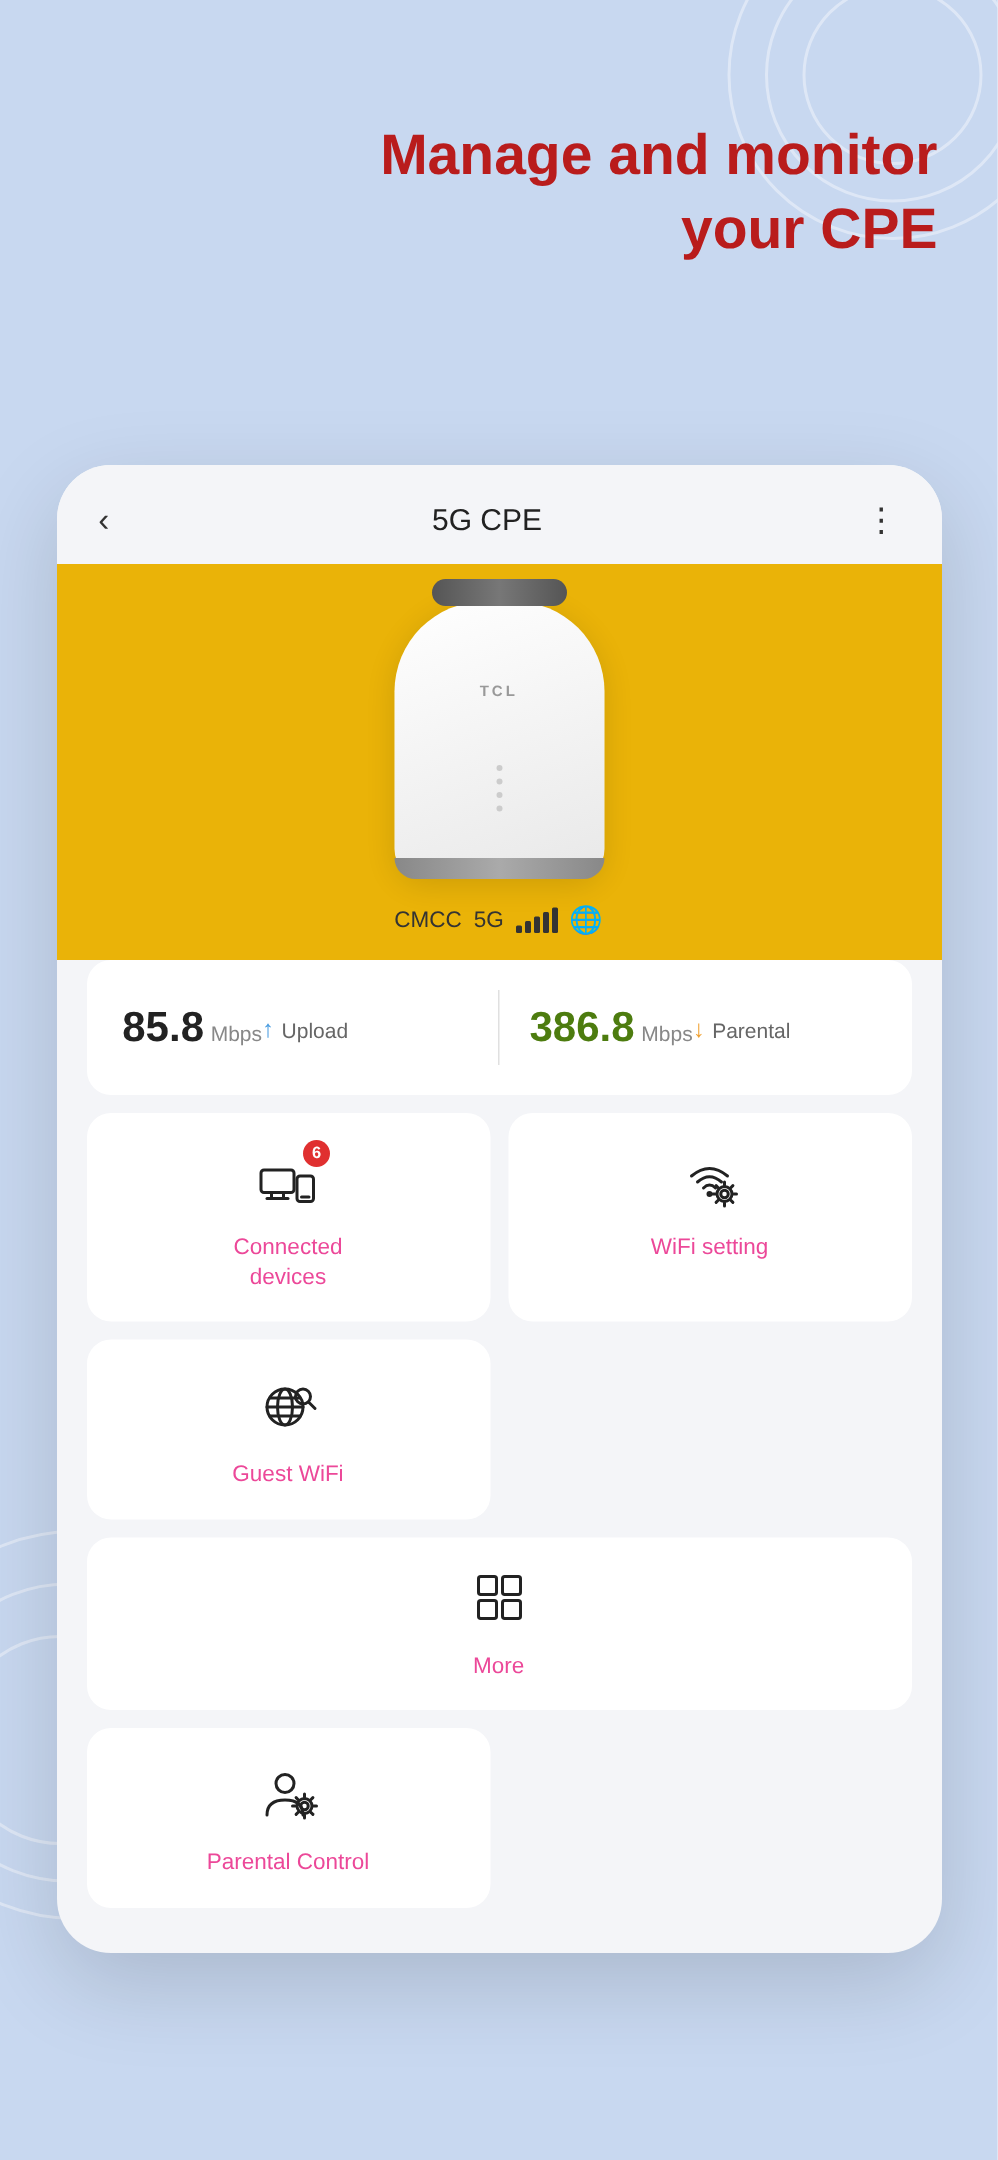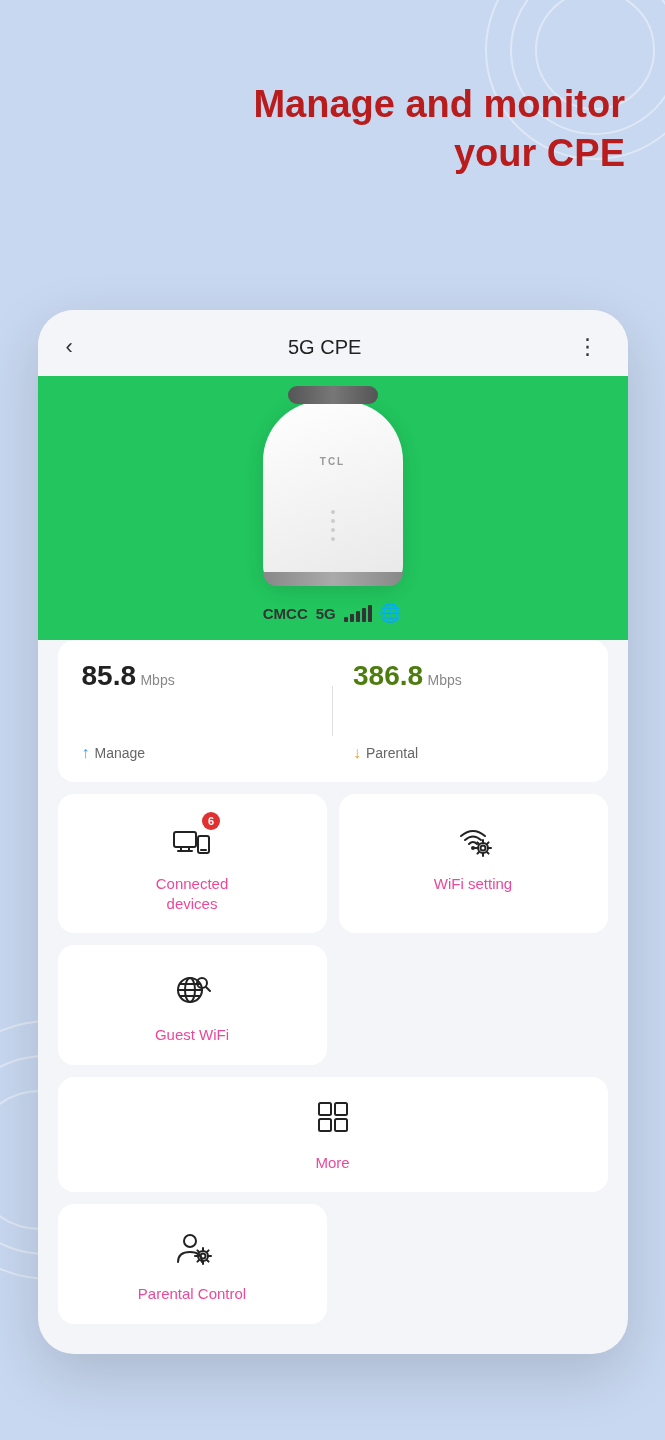--- a/index.html
+++ b/index.html
@@ -90,21 +90,21 @@
     }
     .more-dots {
       font-size: 22px;
       color: #333;
       cursor: pointer;
       letter-spacing: 1px;
     }
 
     
     .device-area {
-      background: #22c55e;
+      background: #eab308;
       display: flex;
       flex-direction: column;
       align-items: center;
       padding: 10px 0 0;
     }
 
     
     .cpe-device {
       width: 170px;
       height: 200px;
@@ -173,21 +173,21 @@
 
     
     .status-bar {
       display: flex;
       align-items: center;
       justify-content: center;
       gap: 8px;
       padding: 8px 0 16px;
       font-size: 15px;
       color: #333;
-      font-weight: 700;
+      font-weight: 400;
     }
     .signal-bars {
       display: flex;
       align-items: flex-end;
       gap: 2px;
     }
     .signal-bar {
       width: 4px;
       background: #333;
       border-radius: 1px;
@@ -202,22 +202,21 @@
       background: #fff;
       margin: 0 20px 12px;
       border-radius: 16px;
       padding: 20px 24px;
       display: flex;
       align-items: center;
     }
     .speed-section {
       flex: 1;
       display: flex;
-      flex-direction: column;
-      gap: 48px;
+      flex-direction: row;
     }
     .speed-label {
       display: flex;
       align-items: center;
       gap: 5px;
       font-size: 14px;
       color: #666;
       margin-top: 4px;
     }
     .arrow-up { color: #4a9de0; font-size: 16px; }
@@ -334,21 +333,21 @@
   </div>
 
   <div class="speed-card">
     <div class="speed-section">
       <div>
         <span style="font-size:28px; font-weight:800; color:#222;">85.8</span>
         <span style="font-size:14px; color:#888; font-weight:400;">Mbps</span>
       </div>
       <div class="speed-label">
         <span class="arrow-up">↑</span>
-        <span>Manage</span>
+        <span>Upload</span>
       </div>
     </div>
     <div class="speed-divider"></div>
     <div class="speed-section">
       <div>
         <span style="font-size:28px; font-weight:800; color:#4d7c0f;text-align:right;">386.8</span>
         <span style="font-size:14px; color:#888; font-weight:400;">Mbps</span>
       </div>
       <div class="speed-label">
         <span class="arrow-down">↓</span>

